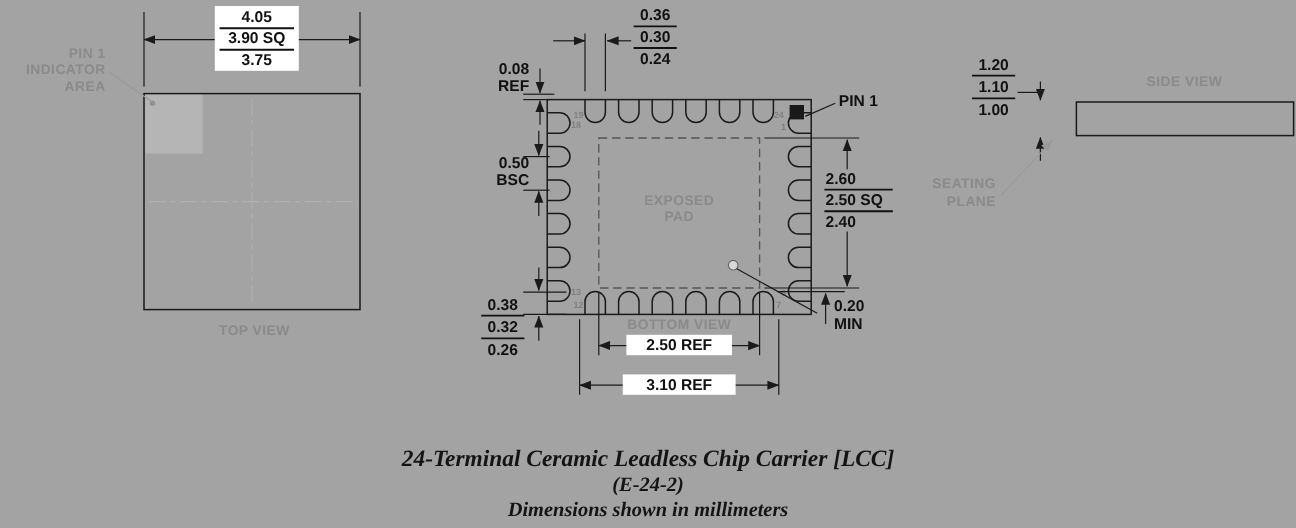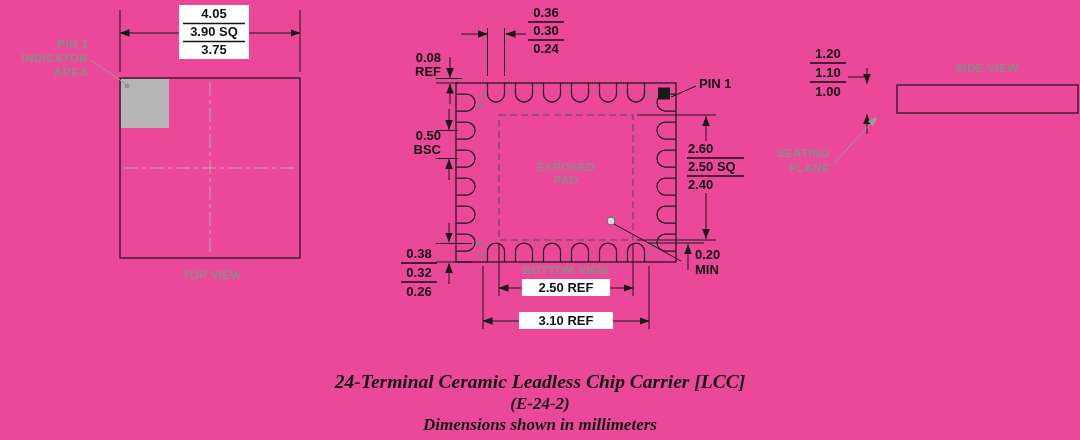--- a/index.html
+++ b/index.html
@@ -1,18 +1,18 @@
 <!DOCTYPE html>
 <html><head>
 <meta charset="utf-8">
 <style>
   * { margin:0; padding:0; box-sizing:border-box; }
   html,body { background:#fff; }
   .stage {
-    position:relative; width:1080px; height:440px; background:#ec4899;
+    position:relative; width:1080px; height:440px; background:#a3a3a3;
     overflow:hidden; font-family:"Liberation Sans", sans-serif;
   }
   svg text { font-family:"Liberation Sans", sans-serif; }
   .dim   { font-size:13px; font-weight:bold; fill:#111; }
   .glabel{ font-size:11.5px; font-weight:bold; fill:#8a8a8a; letter-spacing:.4px; }
   .pnum  { font-size:7.5px; font-weight:bold; fill:#808080; }
   .mid   { text-anchor:middle; }
   .endx  { text-anchor:end; }
   .cap   { font-family:"Liberation Serif", serif; font-style:italic; fill:#141414; font-weight:600; }
   .cap1  { font-size:19.5px; }

